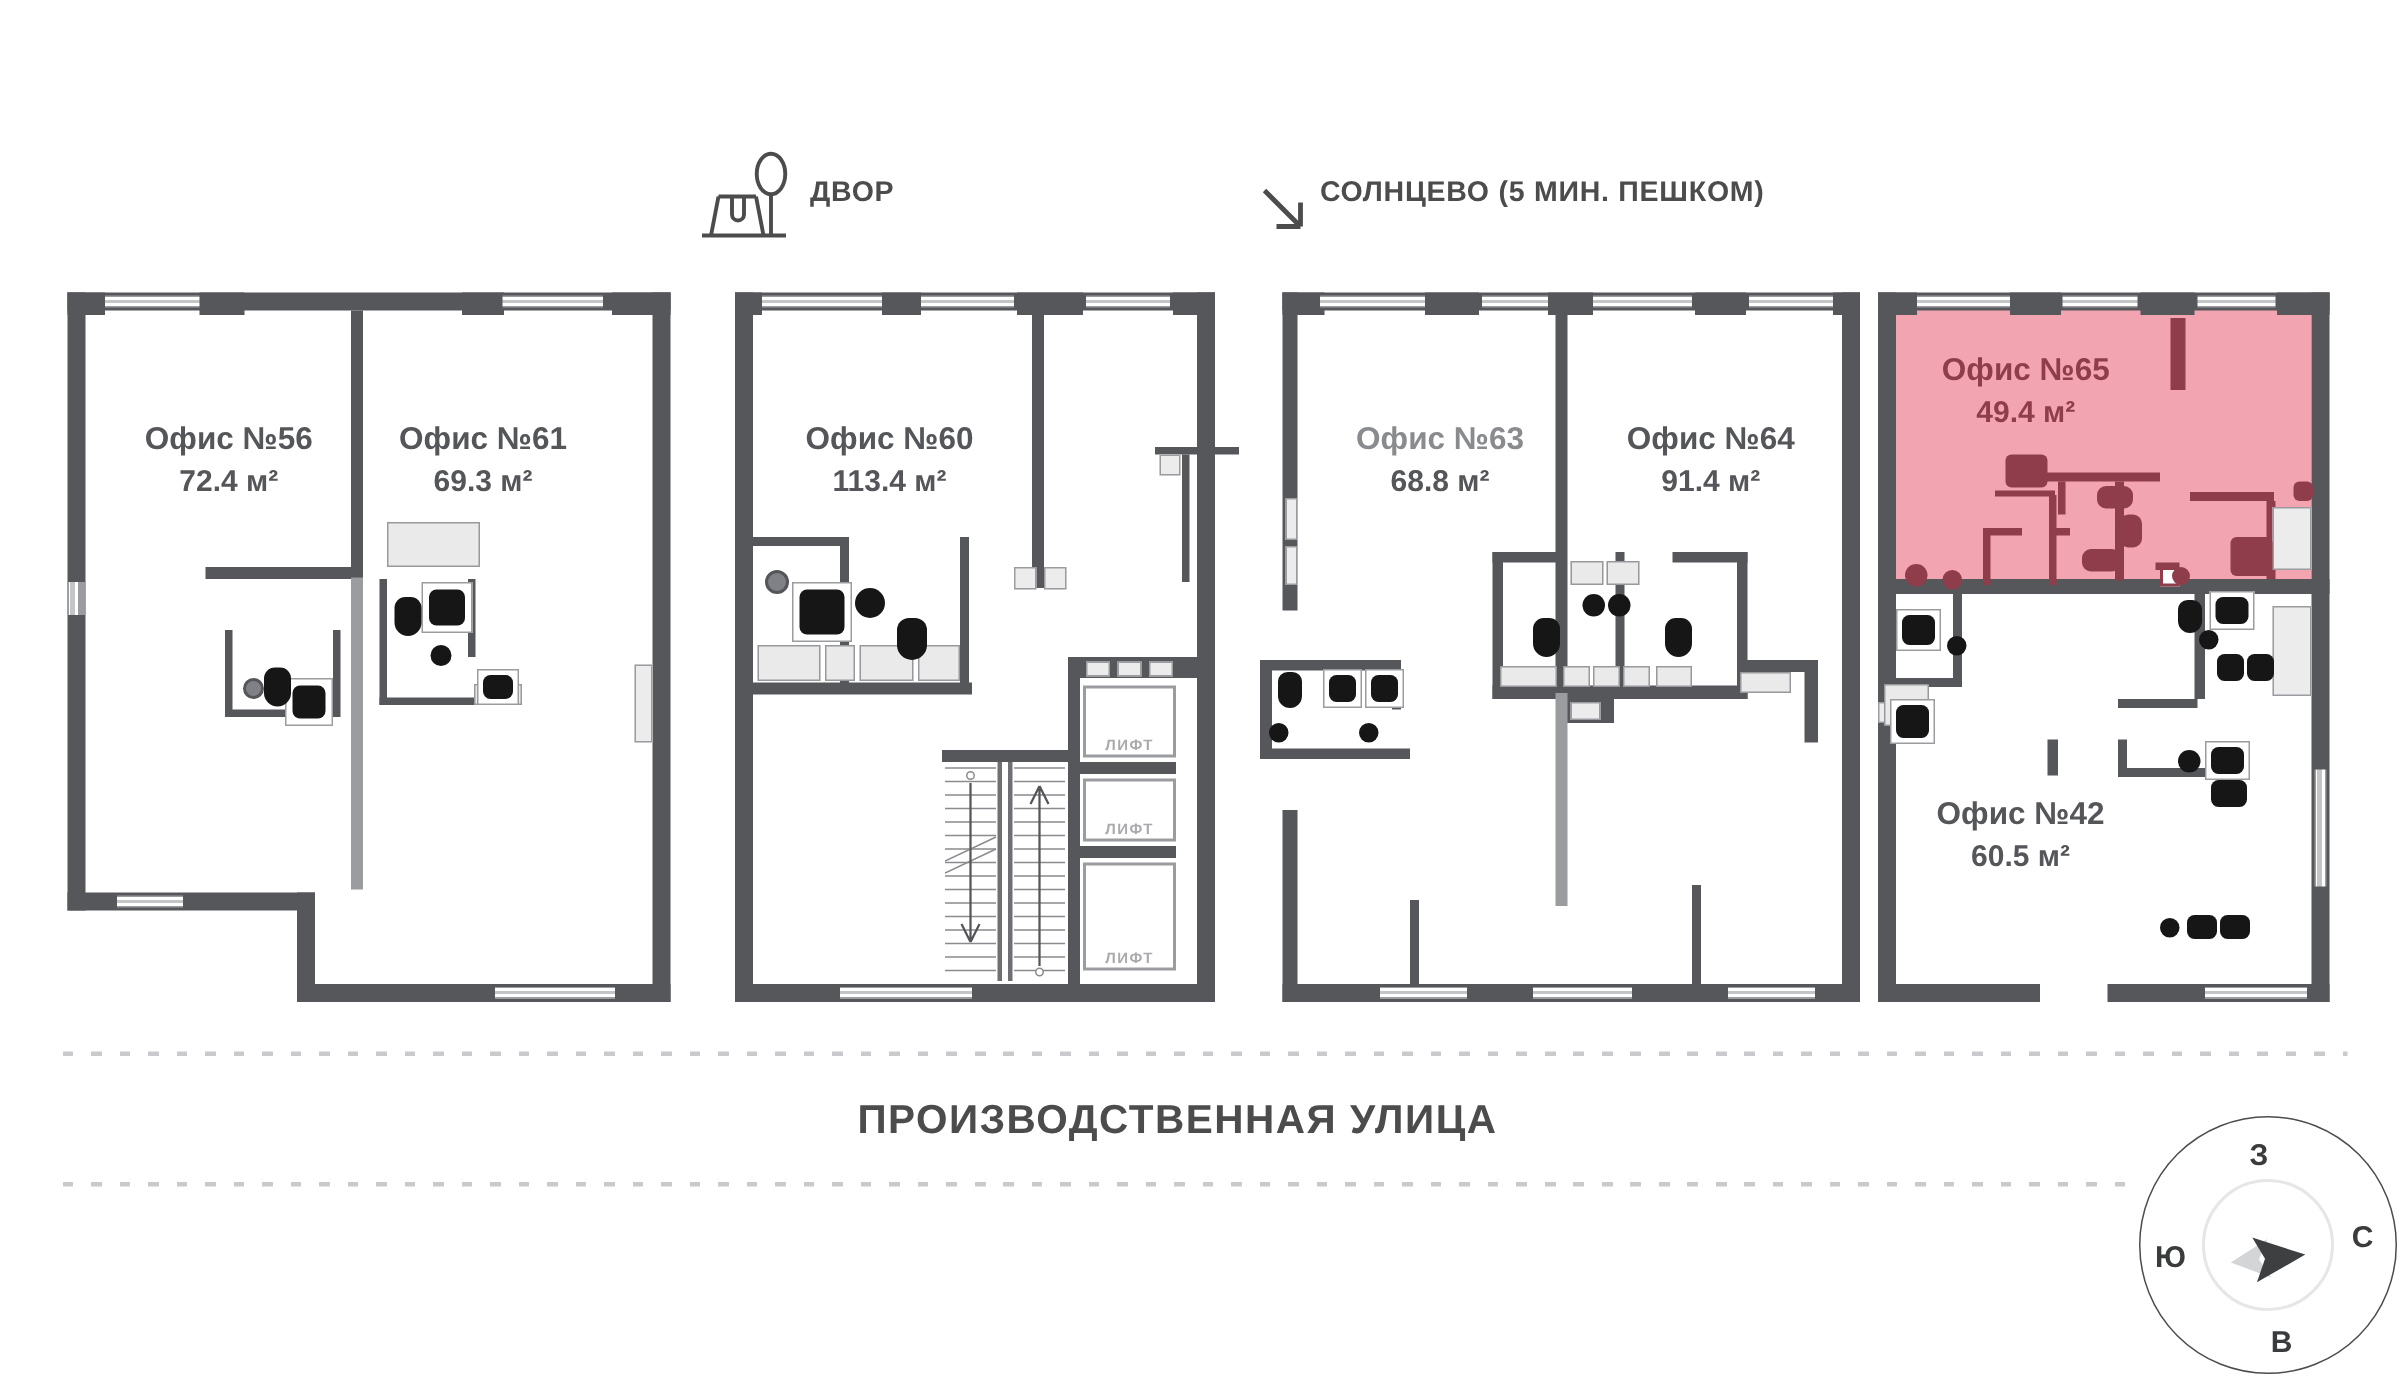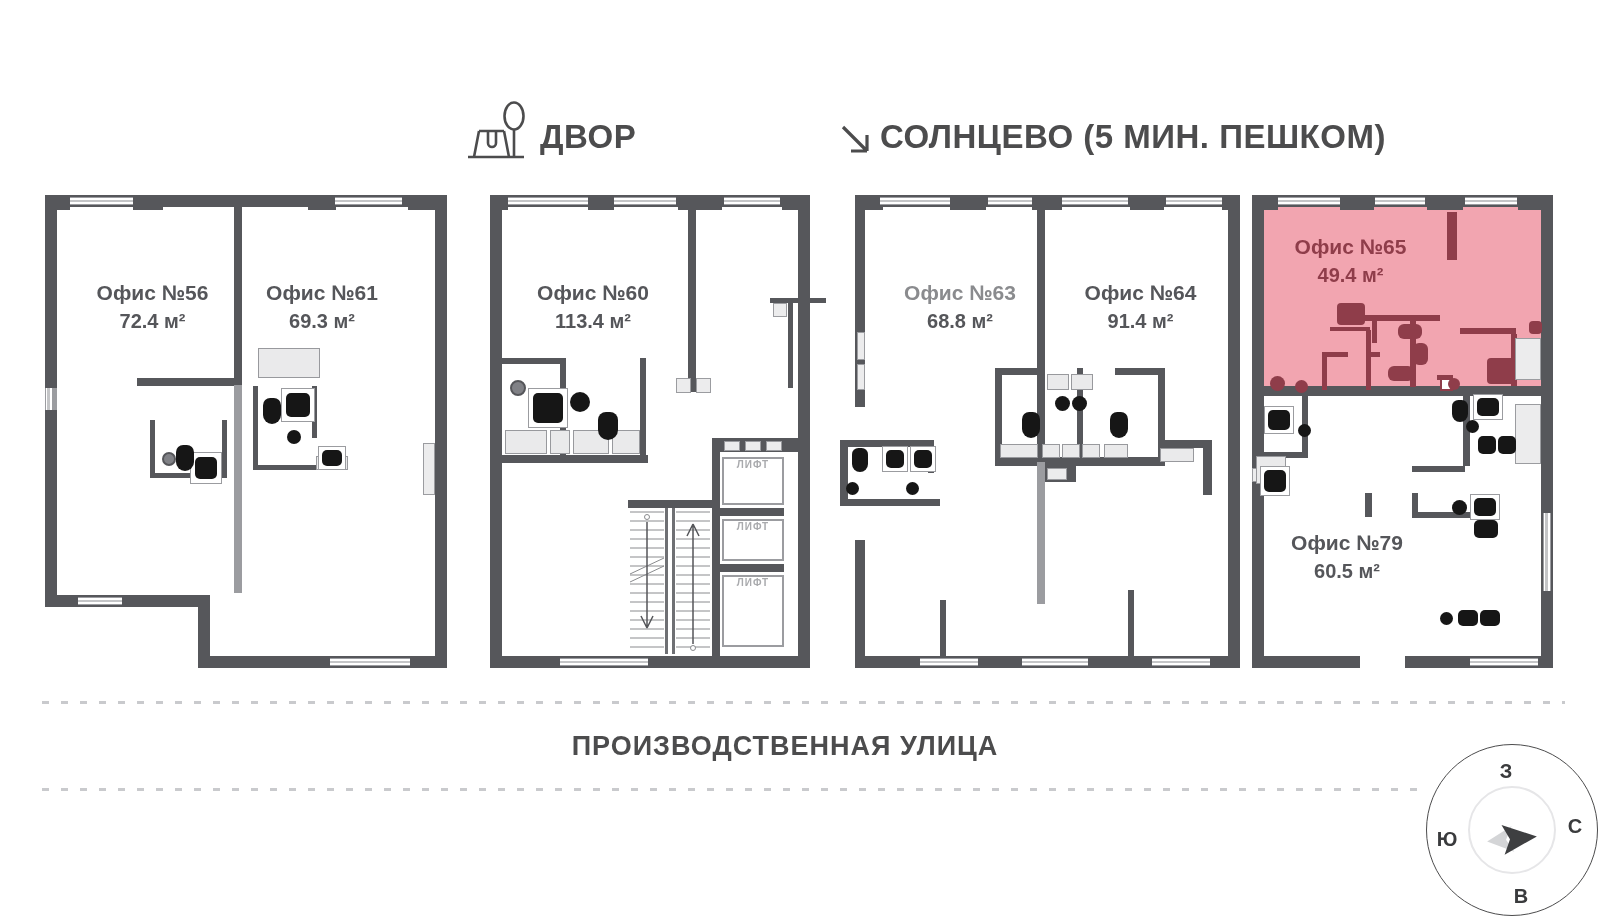--- a/index.html
+++ b/index.html
@@ -23,28 +23,28 @@
   .rb{background:#161616;border-radius:50%;}
   .rg{background:#808186;border-radius:50%;border:2px solid #55565a;box-sizing:border-box;}
   .tb{background:#161616;border-radius:8px 8px 10px 10px;}
   .fr{background:var(--red);border-radius:4px;}
   .rr{background:var(--red);border-radius:50%;}
   .tr{background:var(--red);border-radius:6px;}
   .rf{background:#fff;border:2px solid var(--red);box-sizing:border-box;}
   .room{background:transparent;z-index:1;}
   .room.hl{background:var(--pink);}
   .ebox{position:absolute;background:#fff;border:2px solid #9b9ca0;box-sizing:border-box;
-        display:flex;align-items:flex-start;justify-content:center;color:var(--lift);
+        display:flex;align-items:flex-end;justify-content:center;color:var(--lift);
         font-size:10px;font-weight:bold;letter-spacing:1px;z-index:25;}
   .olabel{position:absolute;text-align:center;font-weight:bold;line-height:1.4;z-index:30;}
   .oname{font-size:21px;color:var(--label);}
   .oarea{font-size:20px;color:var(--label);}
   .olabel.light .oname{color:var(--label-light);}
   .olabel.red .oname,.olabel.red .oarea{color:var(--red);}
-  .hdr{position:absolute;font-size:33px;font-weight:bold;color:var(--ink);letter-spacing:0.5px;}
+  .hdr{position:absolute;font-size:19px;font-weight:bold;color:var(--ink);letter-spacing:0.5px;}
   .street-line{position:absolute;height:3px;
     background:repeating-linear-gradient(to right,var(--dash) 0 7px,transparent 7px 19px);}
   .street-name{position:absolute;text-align:center;font-size:27px;font-weight:bold;
     color:var(--ink);letter-spacing:1px;}
   #compass{position:absolute;left:1426px;top:744px;width:172px;height:172px;z-index:40;}
   .cir{position:absolute;border-radius:50%;box-sizing:border-box;}
   .cletter{position:absolute;transform:translate(-50%,-50%);font-size:20px;font-weight:bold;color:#3A3B3D;}
   svg{display:block;}
 </style>
 </head>
@@ -316,21 +316,21 @@
   </div>
   <div class="olabel" style="left:1048px;top:278px;width:185px;">
     <div class="oname">Офис №64</div>
     <div class="oarea">91.4 м²</div>
   </div>
   <div class="olabel red" style="left:1258px;top:232px;width:185px;">
     <div class="oname">Офис №65</div>
     <div class="oarea">49.4 м²</div>
   </div>
   <div class="olabel" style="left:1252px;top:528px;width:190px;">
-    <div class="oname">Офис №79</div>
+    <div class="oname">Офис №42</div>
     <div class="oarea">60.5 м²</div>
   </div>
 
   <div class="street-line" style="left:42px;top:701px;width:1523px;"></div>
   <div class="street-name" style="left:0;top:731px;width:1570px;">ПРОИЗВОДСТВЕННАЯ УЛИЦА</div>
   <div class="street-line" style="left:42px;top:788px;width:1375px;"></div>
 
   <div id="compass">
     <div class="cir" style="left:0;top:0;width:172px;height:172px;border:1.5px solid #4c4c4d;background:#fff;"></div>
     <div class="cir" style="left:42px;top:42px;width:88px;height:88px;border:2px solid #e6e6e8;"></div>

